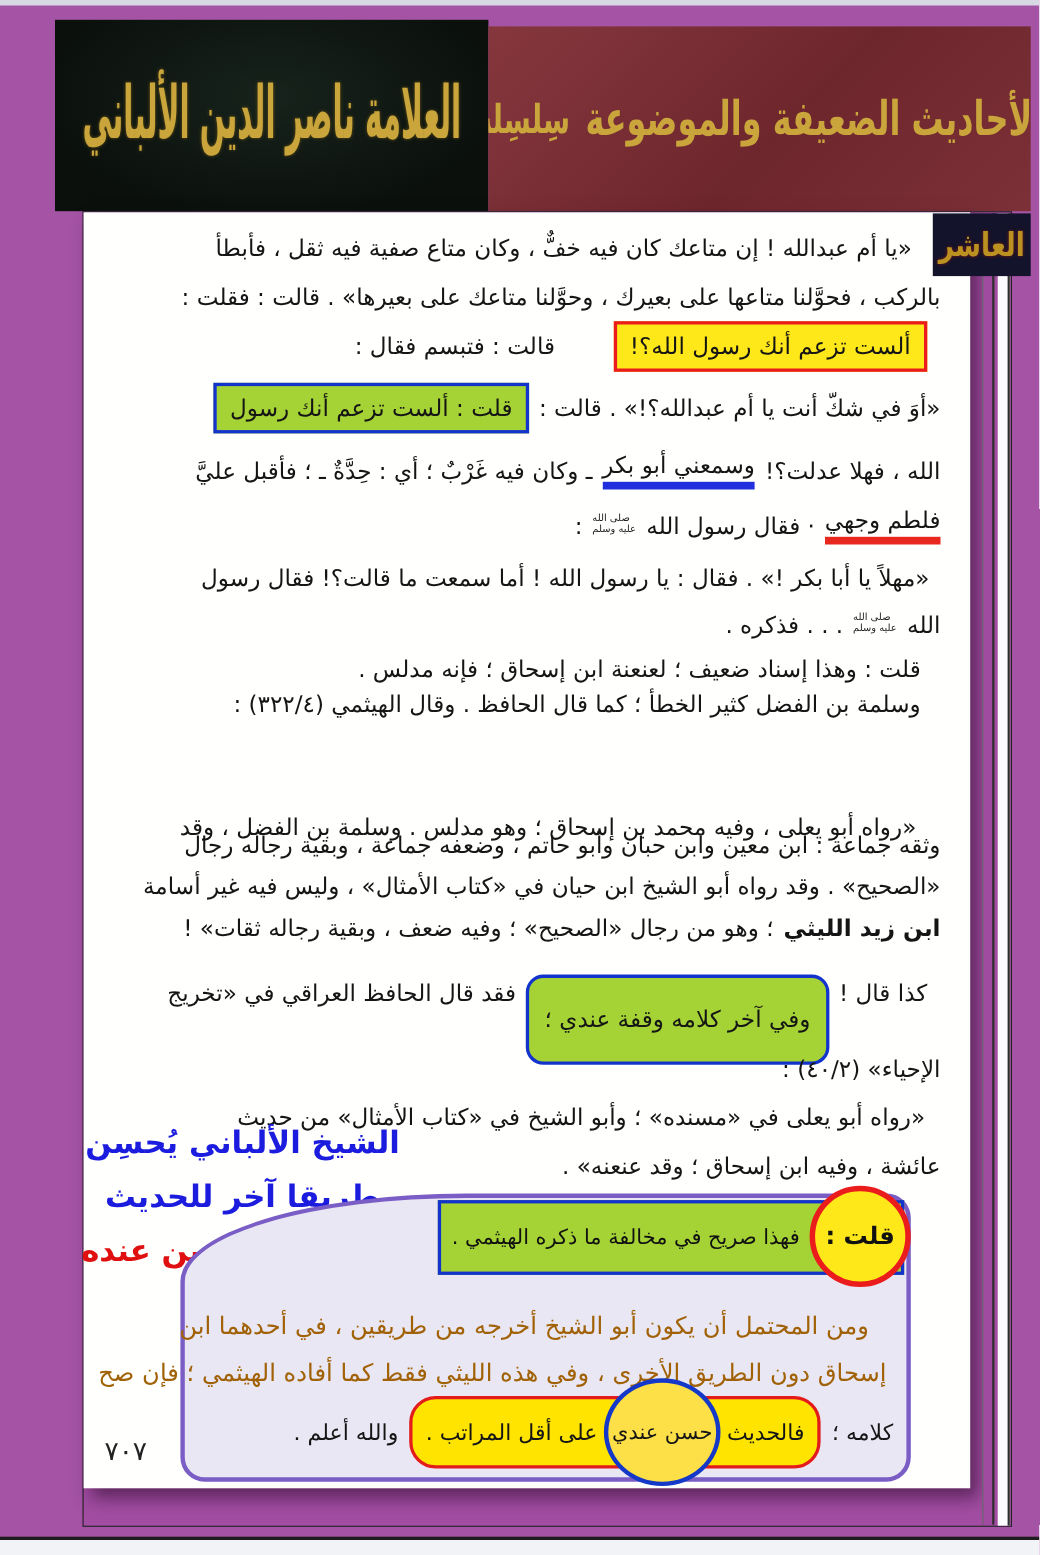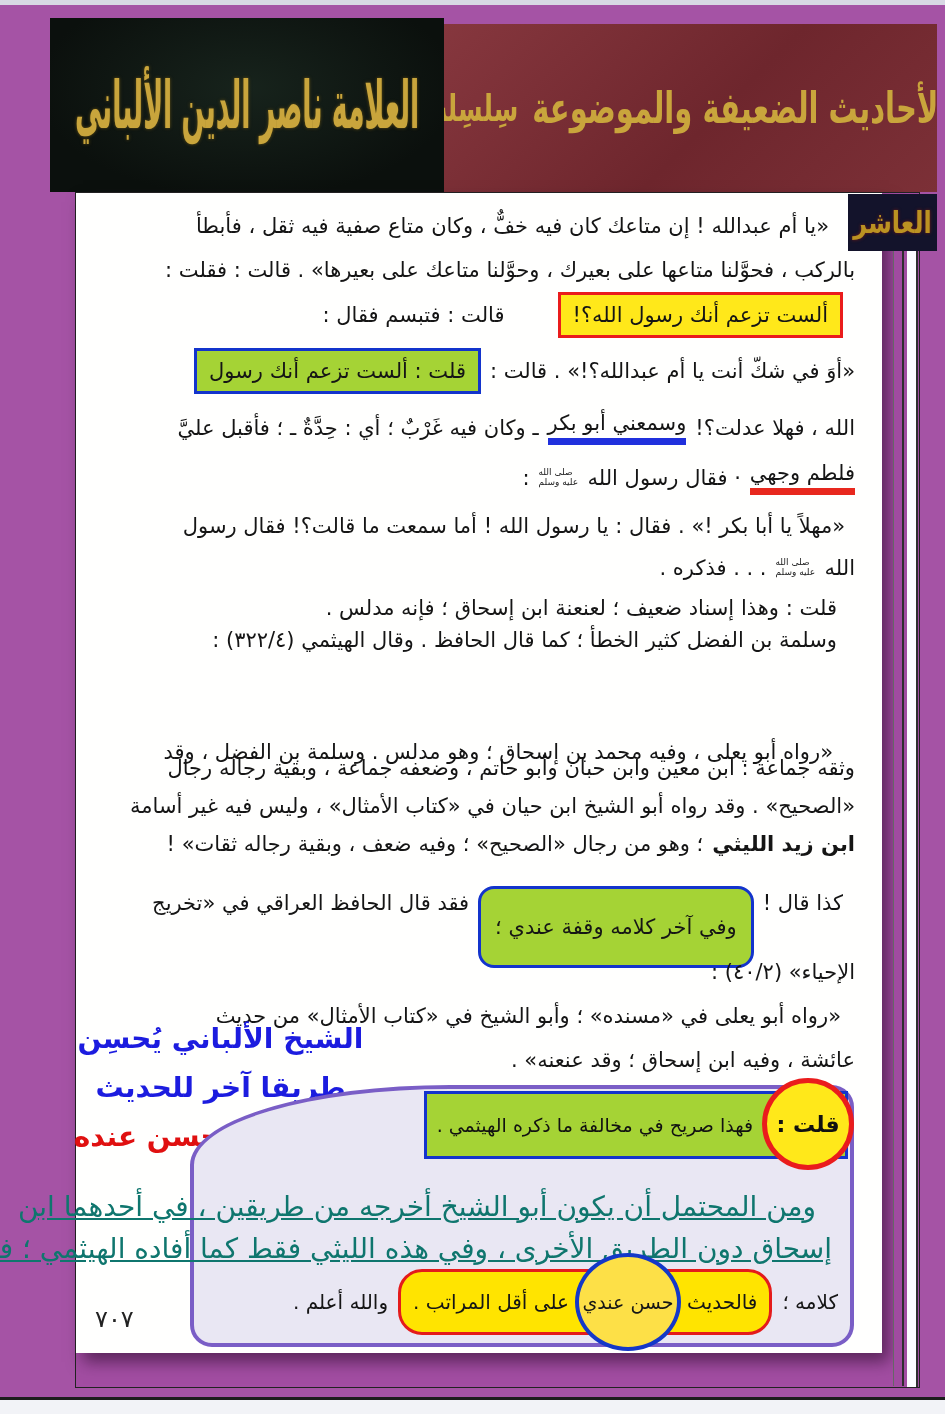--- a/index.html
+++ b/index.html
@@ -67,31 +67,31 @@
         white-space:normal;color:#222;}
 
   .pagenum{position:absolute;left:95px;top:1305px;font-size:24px;color:#222;direction:rtl;}
 
   
   .annotation{position:absolute;left:48px;top:1014px;width:345px;text-align:center;direction:rtl;
         font-weight:bold;font-size:28px;color:#1c1cdf;line-height:49px;white-space:nowrap;}
   .annotation .red{color:#e01010;}
 
   
-  .callout{position:absolute;left:190px;top:1085px;width:664px;height:262px;background:#e9e7f3;
+  .callout{position:absolute;left:164px;top:1085px;width:664px;height:262px;background:#e9e7f3;
         border:4px solid #7a5ec6;border-radius:22px;border-top-left-radius:260px 80px;
         direction:rtl;box-sizing:border-box;}
   .green-bar{position:absolute;top:2px;right:2px;left:230px;height:68px;background:#a5d335;
         border:3px solid #1334cc;display:flex;align-items:center;justify-content:flex-start;
         padding-right:92px;font-size:19px;color:#111;box-sizing:border-box;white-space:nowrap;}
   .qult-circle{position:absolute;top:-11px;right:-4px;width:92px;height:92px;border-radius:50%;
         background:#ffe81a;border:5px solid #ea1c1c;display:flex;align-items:center;justify-content:center;
         font-size:22px;font-weight:bold;color:#111;z-index:2;box-sizing:border-box;}
-  .callout-para{position:absolute;top:96px;right:18px;left:14px;font-size:28px;color:#0f766e;
-        text-align:right;white-space:nowrap;text-decoration:underline;}
+  .callout-para{position:absolute;top:96px;right:18px;left:14px;font-size:22px;color:#a16207;
+        text-align:right;white-space:nowrap;}
   .callout-para .pl{height:42px;display:flex;align-items:center;justify-content:flex-start;}
   .callout-para .ind{padding-right:16px;}
   .verdict-row{position:absolute;top:174px;right:12px;left:8px;height:78px;display:flex;
         align-items:center;gap:10px;white-space:nowrap;font-size:20px;color:#151515;}
   .verdict-box{display:flex;align-items:center;gap:8px;background:#ffe400;border:3px solid #e41b1b;
         border-radius:24px;padding:10px 12px;height:66px;box-sizing:border-box;direction:rtl;}
   .verdict-ellipse{width:106px;height:98px;flex:0 0 auto;border-radius:50%;background:#fde047;
         border:4px solid #1438c8;display:flex;align-items:center;justify-content:center;
         margin:-20px -2px;font-size:19px;box-sizing:border-box;}
 </style>

